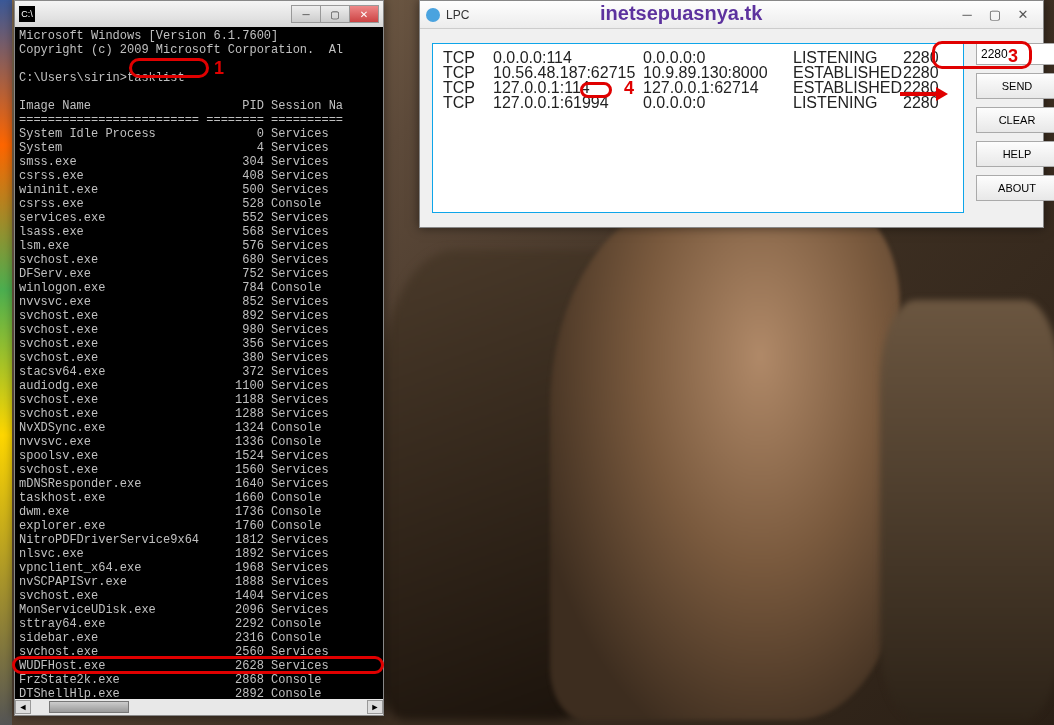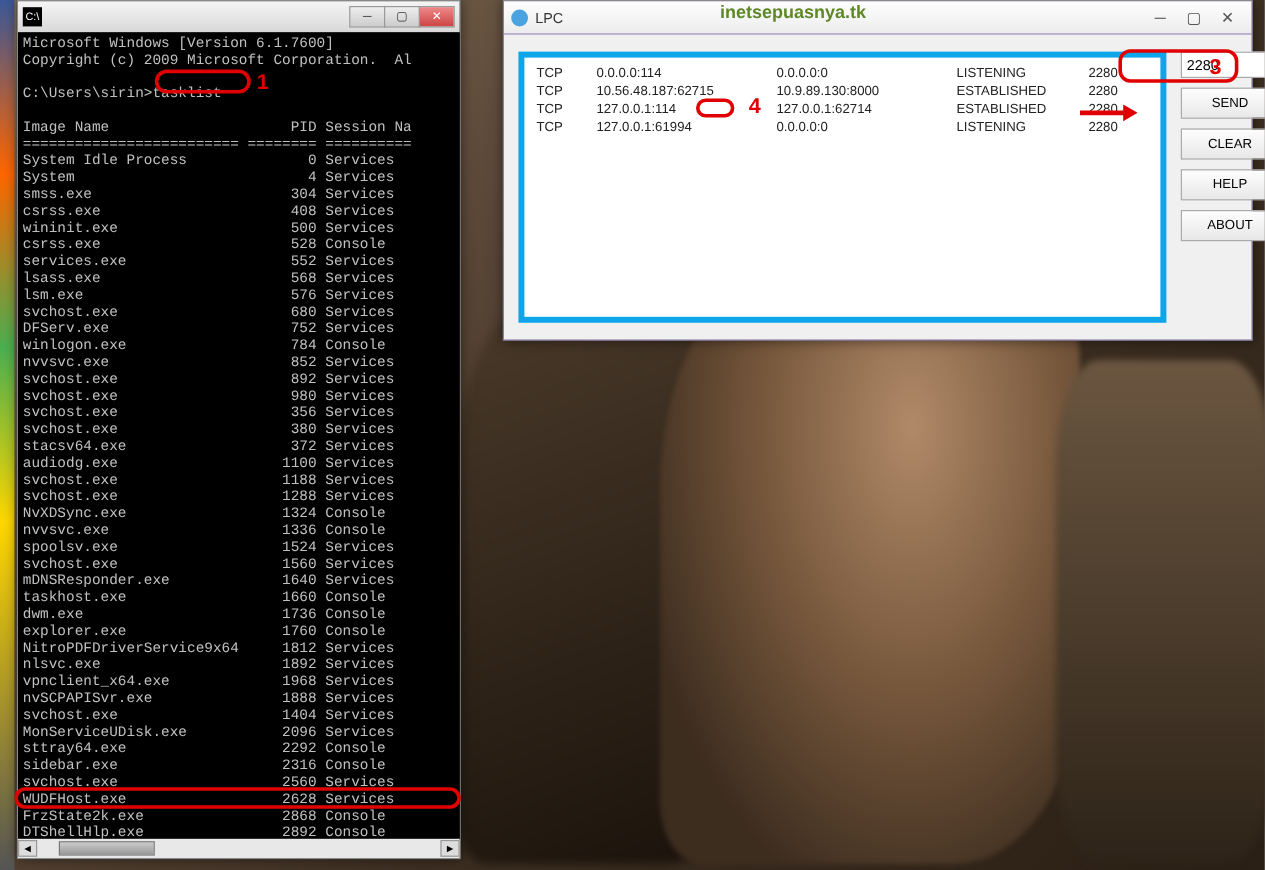--- a/index.html
+++ b/index.html
@@ -137,22 +137,22 @@
   align-items: center;
   justify-content: center;
 }
 
 
 .lpc-window {
   position: absolute;
   left: 419px;
   top: 0;
   width: 625px;
-  height: 284px;
-  background: #4c1d95;
+  height: 228px;
+  background: #0369a1;
   border: 1px solid #888;
   box-shadow: 0 0 10px rgba(0,0,0,0.5);
 }
 .lpc-titlebar {
   height: 28px;
   background: linear-gradient(180deg, #fefefe 0%, #ececec 100%);
   display: flex;
   align-items: center;
   padding: 0 6px;
   font-size: 12px;
@@ -184,24 +184,24 @@
 
 .lpc-body {
   display: flex;
   padding: 14px 12px;
   height: calc(100% - 28px);
   background: #f0f0f0;
 }
 .lpc-list {
   flex: 1;
   background: #fff;
-  border: 5px solid #0ea5e9;
+  border: 1px solid #0ea5e9;
   padding: 6px 10px;
   font-family: "Tahoma", sans-serif;
-  font-size: 11px;
+  font-size: 16px;
   color: #222;
 }
 .lpc-row {
   display: grid;
   grid-template-columns: 50px 150px 150px 110px 50px;
   line-height: 15px;
 }
 .lpc-side {
   width: 98px;
   margin-left: 12px;
@@ -244,23 +244,23 @@
 .anno-arrow {
   position: absolute;
   color: #e00000;
   pointer-events: none;
 }
 
 .watermark {
   position: absolute;
   left: 600px;
   top: 2px;
-  color: #4d7c0f;
+  color: #4c1d95;
   font-family: Impact, Arial, sans-serif;
-  font-size: 15px;
+  font-size: 20px;
   font-weight: bold;
   letter-spacing: 0;
   opacity: 0.9;
 }
 </style>
 </head>
 <body>
 
 <div class="left-strip"></div>
 <div class="bg-shape3"></div>

